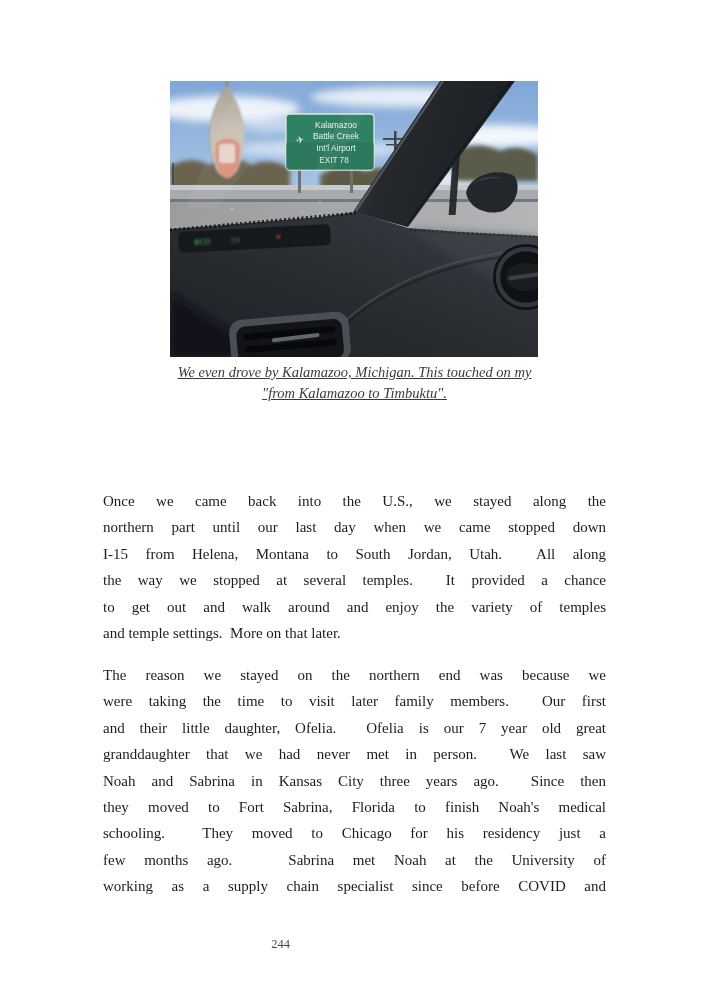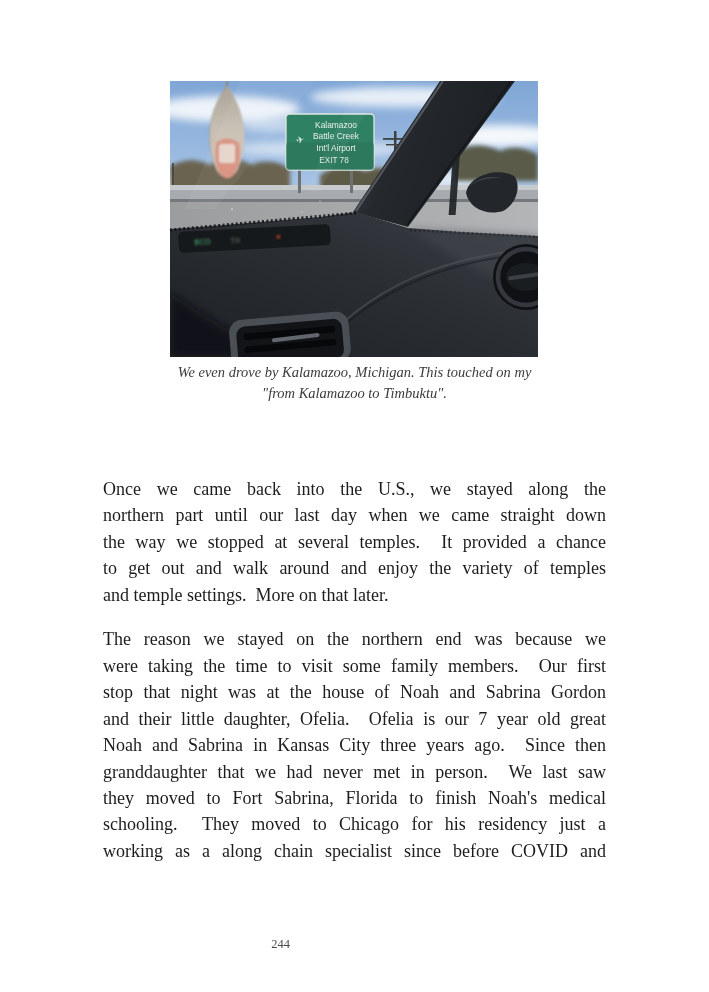--- a/index.html
+++ b/index.html
@@ -18,24 +18,24 @@
   }
   .photo-wrap svg{display:block;}
   .caption{
     position:absolute;left:0;top:362px;width:709px;
     text-align:center;
     font-family:"Liberation Serif", serif;
     font-style:italic;
     font-size:14.5px;line-height:20.5px;
     color:#3a3a3a;
   }
-  .cap-line{white-space:pre-wrap;}
+  .cap-line{white-space:pre-wrap;text-decoration:underline;}
   .body-text{
-    position:absolute;left:103px;top:476px;width:503px;
-    font-size:18px;line-height:26.45px;
+    position:absolute;left:103px;top:488px;width:503px;
+    font-size:15px;line-height:26.45px;
     color:#1c1c1c;
   }
   .para{margin:0;padding:0;}
   .bline{
     white-space:pre-wrap;
     text-align:justify;
     text-align-last:justify;
   }
   .bline.unjust{text-align-last:left;}
   .page-number{
@@ -211,34 +211,35 @@
 
   <div class="caption">
     <div class="cap-line">We even drove by Kalamazoo, Michigan. This touched on my</div>
     <div class="cap-line">"from Kalamazoo to Timbuktu".</div>
   </div>
 
   <div class="body-text">
     <p class="para">
       </p>
       <div class="bline">Once we came back into the U.S., we stayed along the</div>
-      <div class="bline">northern part until our last day when we came straight down</div>
+      <div class="bline">northern part until our last day when we came stopped down</div>
+      <div class="bline">I-15 from Helena, Montana to South Jordan, Utah.  All along</div>
       <div class="bline">the way we stopped at several temples.  It provided a chance</div>
       <div class="bline">to get out and walk around and enjoy the variety of temples</div>
       <div class="bline unjust">and temple settings.  More on that later.</div>
     <p></p>
     <p class="para">
       </p>
       <div class="bline">The reason we stayed on the northern end was because we</div>
-      <div class="bline">were taking the time to visit some family members.  Our first</div>
-      <div class="bline">stop that night was at the house of Noah and Sabrina Gordon</div>
+      <div class="bline">were taking the time to visit later family members.  Our first</div>
       <div class="bline">and their little daughter, Ofelia.  Ofelia is our 7 year old great</div>
+      <div class="bline">granddaughter that we had never met in person.  We last saw</div>
       <div class="bline">Noah and Sabrina in Kansas City three years ago.  Since then</div>
-      <div class="bline">granddaughter that we had never met in person.  We last saw</div>
       <div class="bline">they moved to Fort Sabrina, Florida to finish Noah's medical</div>
       <div class="bline">schooling.  They moved to Chicago for his residency just a</div>
-      <div class="bline">working as a along chain specialist since before COVID and</div>
+      <div class="bline">few months ago.   Sabrina met Noah at the University of</div>
+      <div class="bline">working as a supply chain specialist since before COVID and</div>
     <p></p>
   </div>
 
   <div class="page-number">244</div>
 
 </div>
 
 </body></html>

